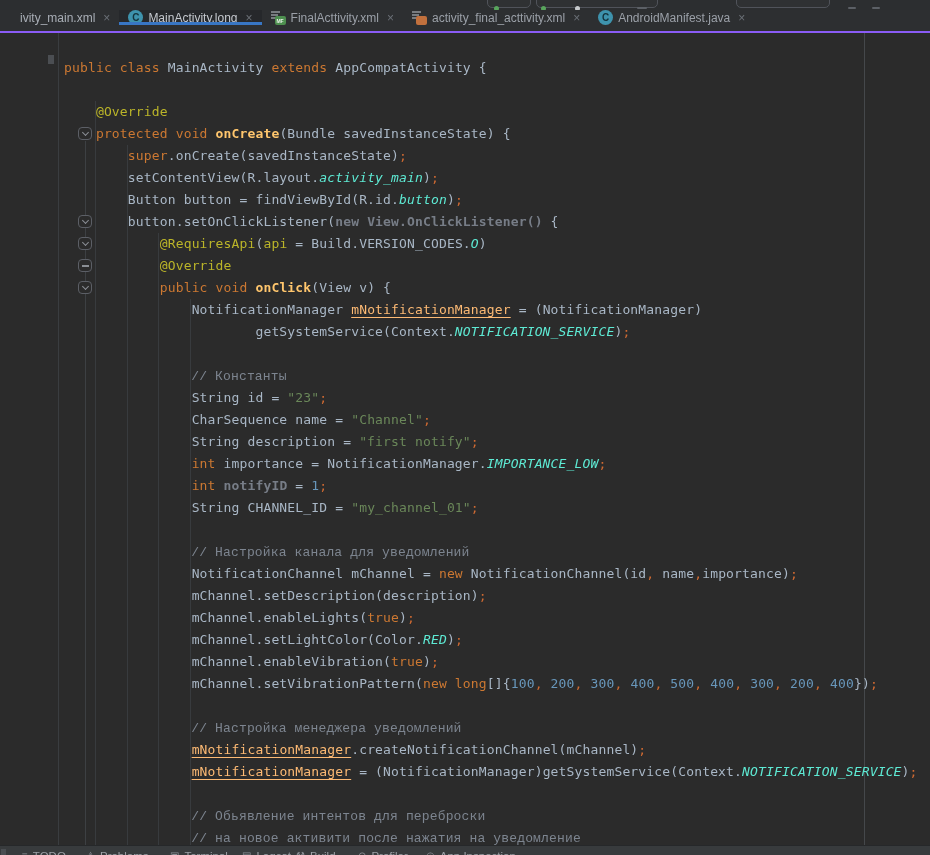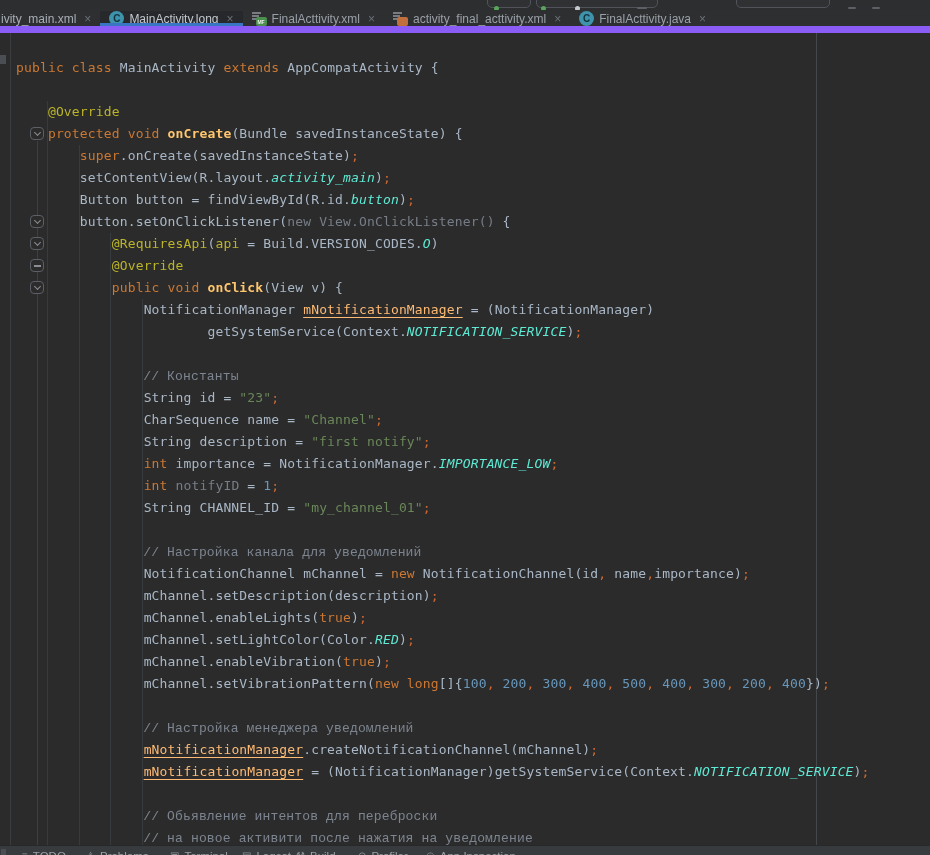--- a/index.html
+++ b/index.html
@@ -7,39 +7,39 @@
               font-family:"Liberation Sans", sans-serif; }
   .app { position:relative; width:930px; height:855px; background:#2b2b2b; }
 
   
   .top-strip { position:relative; height:10px; background:#2c2e30; overflow:hidden; }
   .run-chip { position:absolute; top:4px; height:18px; border:1px solid #50535a; border-radius:5px; background:#2f3133; }
   .dot { position:absolute; top:6px; width:5px; height:5px; border-radius:50%; }
   .dash { position:absolute; top:7px; height:2px; width:10px; background:#5c6066; border-radius:1px; }
 
   
-  .tabbar { height:23px; background:#2d2f31; border-bottom:7px solid #8b5cf6;
-            display:flex; align-items:flex-end; overflow:hidden; }
+  .tabbar { height:23px; background:#2d2f31; border-bottom:2px solid #8b5cf6;
+            display:flex; align-items:flex-start; overflow:hidden;padding-left:19px; }
   .tab { position:relative; display:flex; align-items:center; gap:5px; padding:0 9px;
          font-size:12px; color:#9ba0a8; white-space:nowrap; cursor:default; }
   .tab:first-child { margin-left:-8px; color:#a9aeb6; }
   .tab.active { background:#26282b; color:#c5c9cf; }
   .tab.active::after { content:""; position:absolute; left:0; right:0; bottom:0; height:3px; background:#3876c4; }
   .tab-close { color:#6b7077; font-size:12px; margin-left:3px; }
   .icon-java { width:15px; height:15px; border-radius:50%; background:#3e93ad; color:#13333c;
                font-size:10px; font-weight:bold; display:flex; align-items:center; justify-content:center; flex:none; }
   .icon-xml { position:relative; width:15px; height:15px; flex:none; }
   .icon-xml i { position:absolute; left:0; height:2px; width:9px; background:#787c80; }
   .icon-xml i:nth-child(1){ top:1px; } .icon-xml i:nth-child(2){ top:4px; width:7px; } .icon-xml i:nth-child(3){ top:7px; width:8px; }
   .icon-xml .badge { position:absolute; right:0; bottom:0; width:11px; height:9px; border-radius:2px;
                      font-size:5px; font-weight:bold; color:#e8f0e8; display:flex; align-items:center; justify-content:center; }
   .badge.mf { background:#4d8f4f; } .badge.lay { background:#c1703d; }
 
   
-  .editor { position:relative; height:812px; background:#2b2b2b; overflow:hidden; }
+  .editor { position:relative; height:812px; background:#2b2b2b; overflow:hidden;margin-left:48px; }
   .vline { position:absolute; top:0; bottom:0; width:1px; }
   .gutter-line { left:10px; background:#3a3d40; }
   .fold-line { left:37px; top:108px; background:#3d4043; }
   .ig1 { left:47px; top:68px; background:#383b3e; }
   .ig2 { left:79px; top:112px; background:#383b3e; }
   .ig3 { left:110px; top:200px; background:#383b3e; }
   .ig4 { left:142px; top:266px; background:#383b3e; }
   .margin-line { left:816px; background:#45484b; }
   .corner-chip { position:absolute; left:0; top:22px; width:6px; height:9px; background:#4b4e52; }
 
@@ -49,21 +49,21 @@
   .cl { height:22px; }
   .tk-d { color:#a9b7c6; }
   .tk-k { color:#cc7832; }
   .tk-m { color:#ffc66d; font-weight:bold; }
   .tk-a { color:#bbb529; }
   .tk-s { color:#6a8759; }
   .tk-c { color:#7d8590;font-family:Liberation Mono, monospace; }
   .tk-p { color:#5eead4; font-style:italic; }
   .tk-n { color:#6897bb; }
   .tk-o { color:#cf6a32; }
-  .tk-g { color:#777d87; }
+  .tk-g { color:#777d87;font-weight:bold; }
   .tk-u { color:#fdba74; text-decoration:underline; text-underline-offset:3px; }
 
   .fold { position:absolute; left:30px; width:14px; height:13px; border:1px solid #5c5f66;
           border-radius:4px; background:#2b2b2b; z-index:3; }
   .fold .chev { position:absolute; left:3.5px; top:2px; width:5px; height:5px;
                 border-right:1.5px solid #8a8e94; border-bottom:1.5px solid #8a8e94; transform:rotate(45deg); }
   .fold .minus { position:absolute; left:3px; top:5px; width:7px; height:1.5px; background:#8a8e94; }
 
   
   .bottombar { position:absolute; left:0; top:845px; width:930px; height:24px;
@@ -116,21 +116,21 @@
             <i></i>
             <i></i>
             <i></i>
             <span class="badge lay"></span>
           </span>
           <span>activity_final_acttivity.xml</span>
           <span class="tab-close">×</span>
         </div>
         <div class="tab">
           <span class="icon-java">C</span>
-          <span>FinalActtivity.java</span>
+          <span>AndroidManifest.java</span>
           <span class="tab-close">×</span>
         </div>
       </div>
   </div>
 
   <div class="editor">
     <div class="vline gutter-line"></div>
     <div class="vline fold-line"></div>
     <div class="vline ig1"></div>
     <div class="vline ig2"></div>

